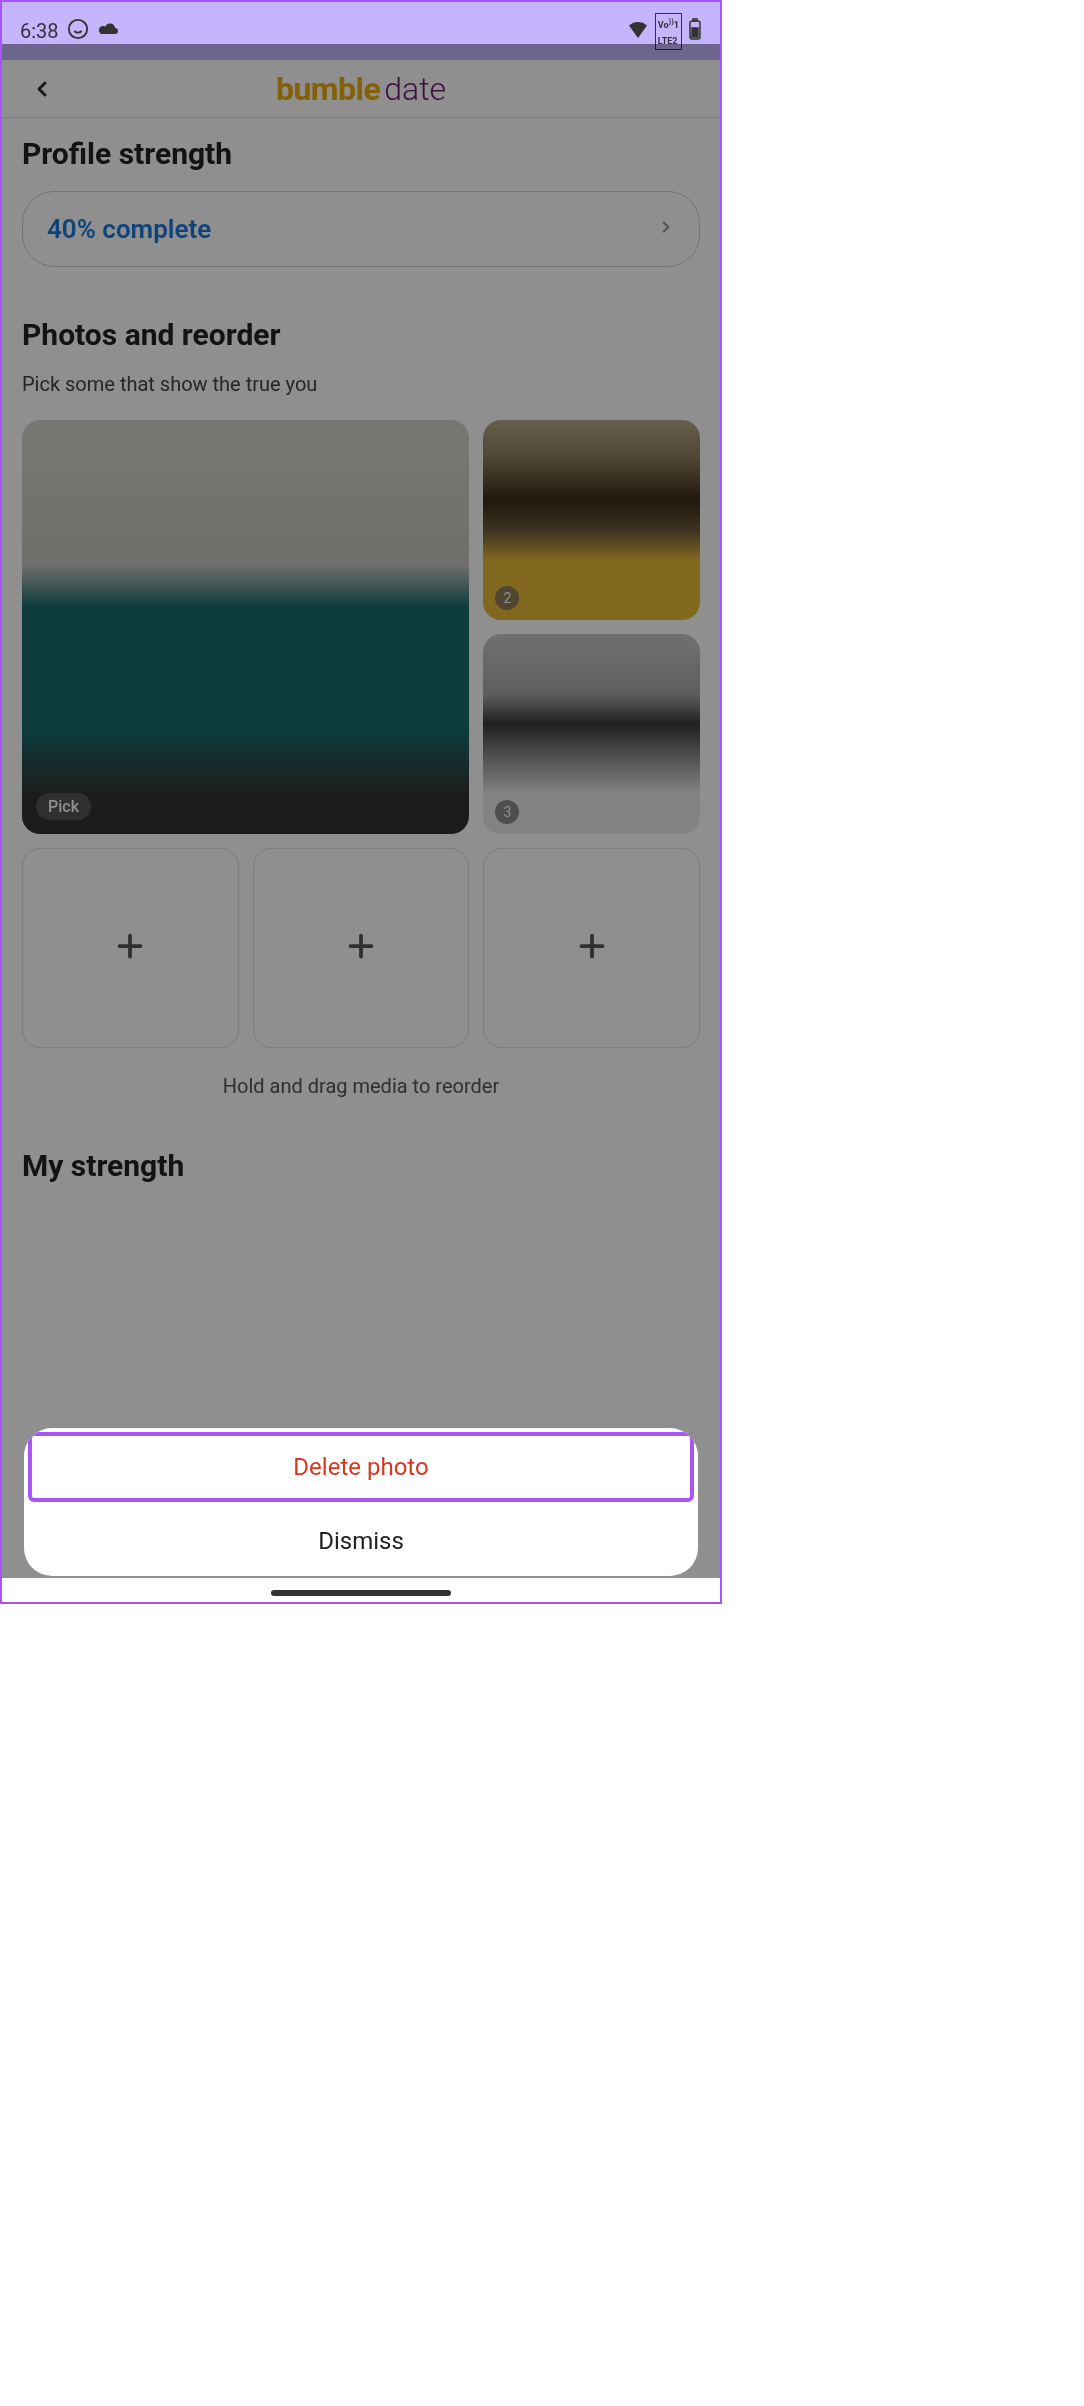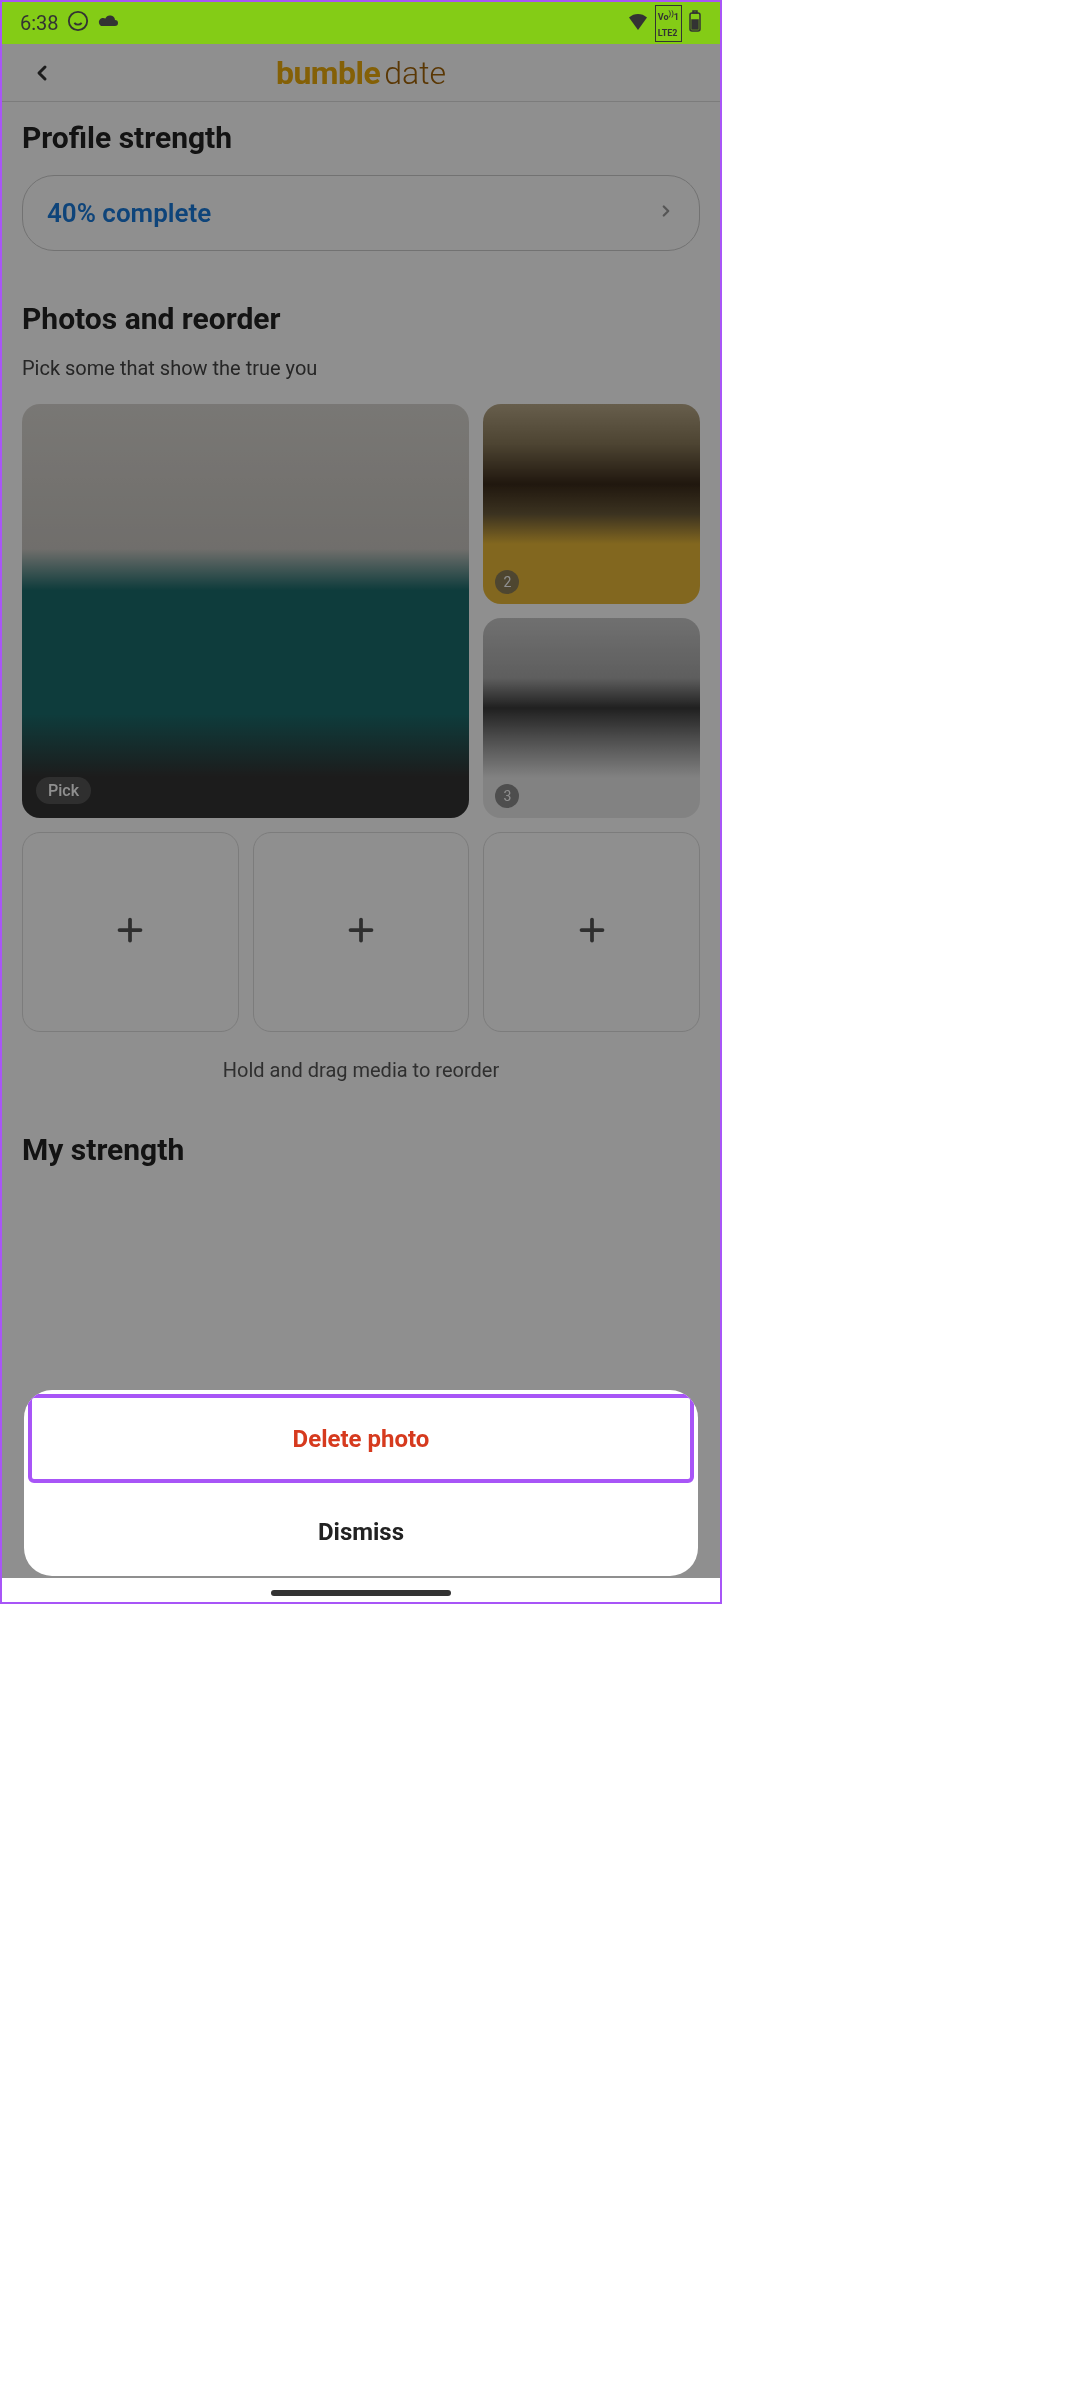--- a/index.html
+++ b/index.html
@@ -7,26 +7,26 @@
       width: 722px;
       height: 1604px;
       font-family: -apple-system, BlinkMacSystemFont, 'Segoe UI', Roboto, sans-serif;
       background: #fff;
       position: relative;
       border: 2px solid #a855f7;
       overflow: hidden;
     }
     
     .status-bar {
-      height: 42px;
+      height: 58px;
       display: flex;
       justify-content: space-between;
       align-items: center;
       padding: 0 18px;
-      background: #84cc16;
+      background: #c4b5fd;
     }
     .status-left { display: flex; align-items: center; gap: 8px; }
     .status-time { font-size: 20px; font-weight: 400; color: #333; }
     .status-right { display: flex; align-items: center; gap: 6px; }
     .status-icon { color: #333; }
     
     .app-content {
       position: relative;
     }
     
@@ -42,21 +42,21 @@
       position: absolute;
       left: 20px;
       width: 40px;
       height: 40px;
       display: flex;
       align-items: center;
       justify-content: center;
     }
     .logo { display: flex; align-items: baseline; gap: 0; }
     .logo-bumble { color: #ecac0c; font-weight: 700; font-size: 32px; letter-spacing: -0.5px; }
-    .logo-date { color: #a16207; font-weight: 300; font-size: 32px; letter-spacing: 0px; margin-left: 4px; }
+    .logo-date { color: #701a75; font-weight: 300; font-size: 32px; letter-spacing: 0px; margin-left: 4px; }
     
     .main {
       padding: 18px 20px;
     }
     
     .section-title {
       font-size: 30px;
       font-weight: 700;
       color: #222;
       margin-bottom: 20px;
@@ -184,26 +184,26 @@
       position: absolute;
       bottom: 26px;
       left: 22px;
       right: 22px;
       background: #fff;
       border-radius: 28px;
       overflow: hidden;
       z-index: 10;
     }
     .sheet-btn {
-      height: 89px;
+      height: 70px;
       display: flex;
       align-items: center;
       justify-content: center;
       font-size: 24px;
-      font-weight: 700;
+      font-weight: 400;
     }
     .sheet-delete {
       color: #d63a1e;
       border: 4px solid #a855f7;
       border-radius: 6px;
       margin: 4px;
     }
     .sheet-dismiss {
       color: #222;
     }

